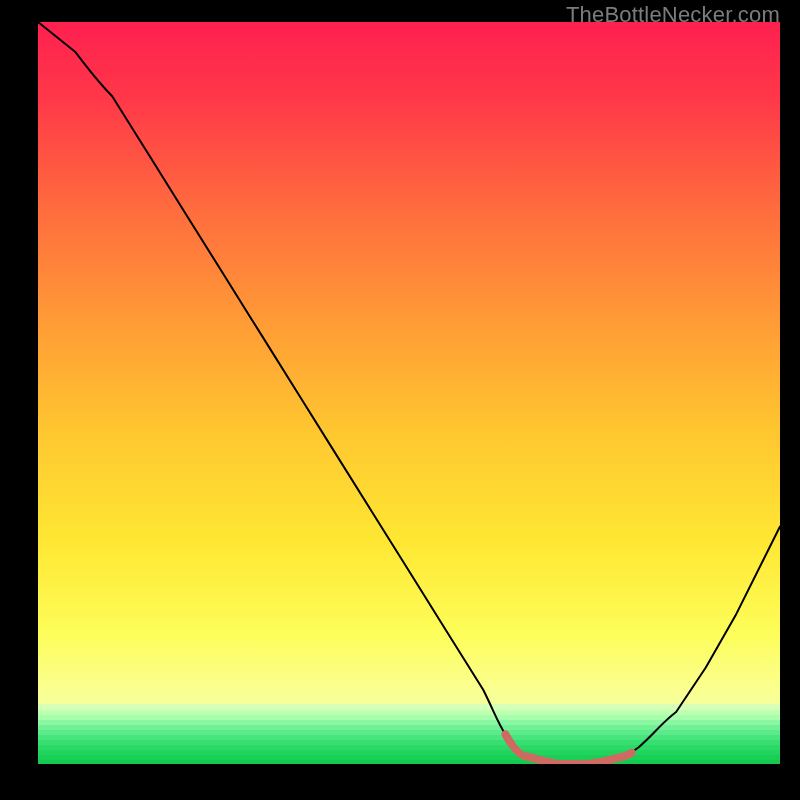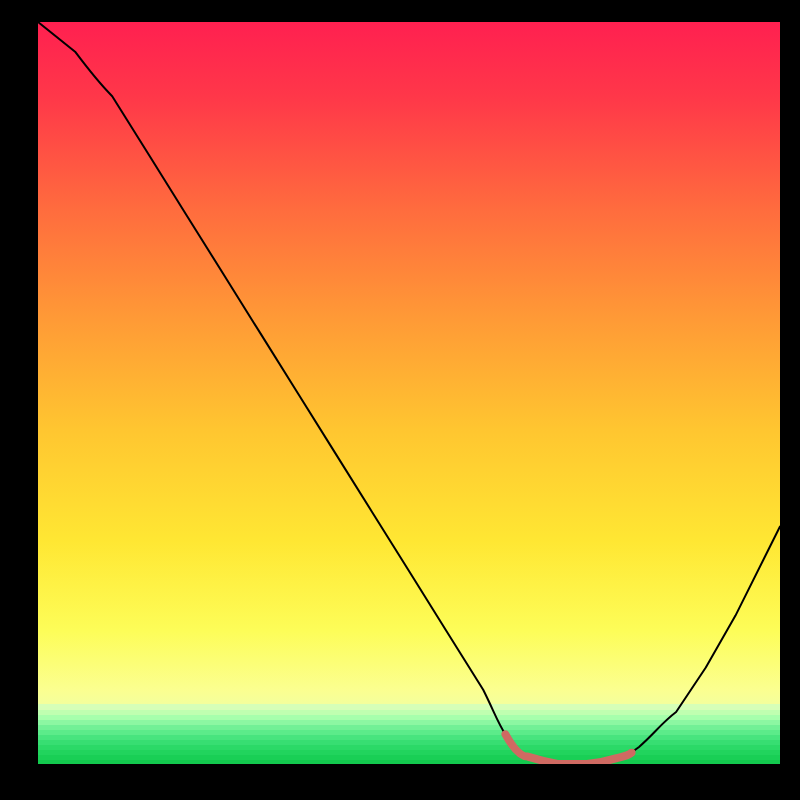--- a/index.html
+++ b/index.html
@@ -115,14 +115,15 @@
       <path d="M 63 96
                C 64 97.8, 65 99, 66 99
                C 68 99.6, 69 99.8, 70 100
                L 74 100
                C 76 99.8, 77 99.5, 78 99.2
                C 79 99, 80 98.6, 80 98.5" fill="none" stroke="#cf6a62" stroke-linecap="round" stroke-linejoin="round" vector-effect="non-scaling-stroke" style="stroke-width:8px"></path>
     </svg>
 
   </div>
 
+  <div class="watermark">TheBottleNecker.com</div>
 
 </div>
 
 </body></html>

